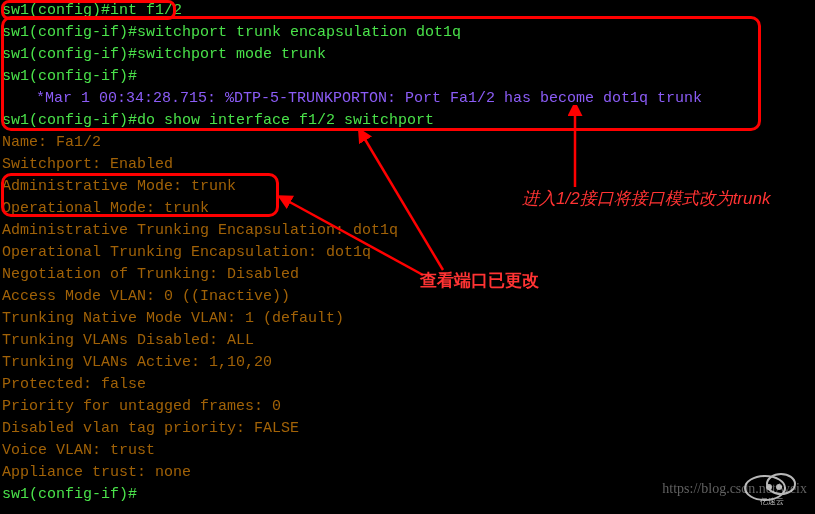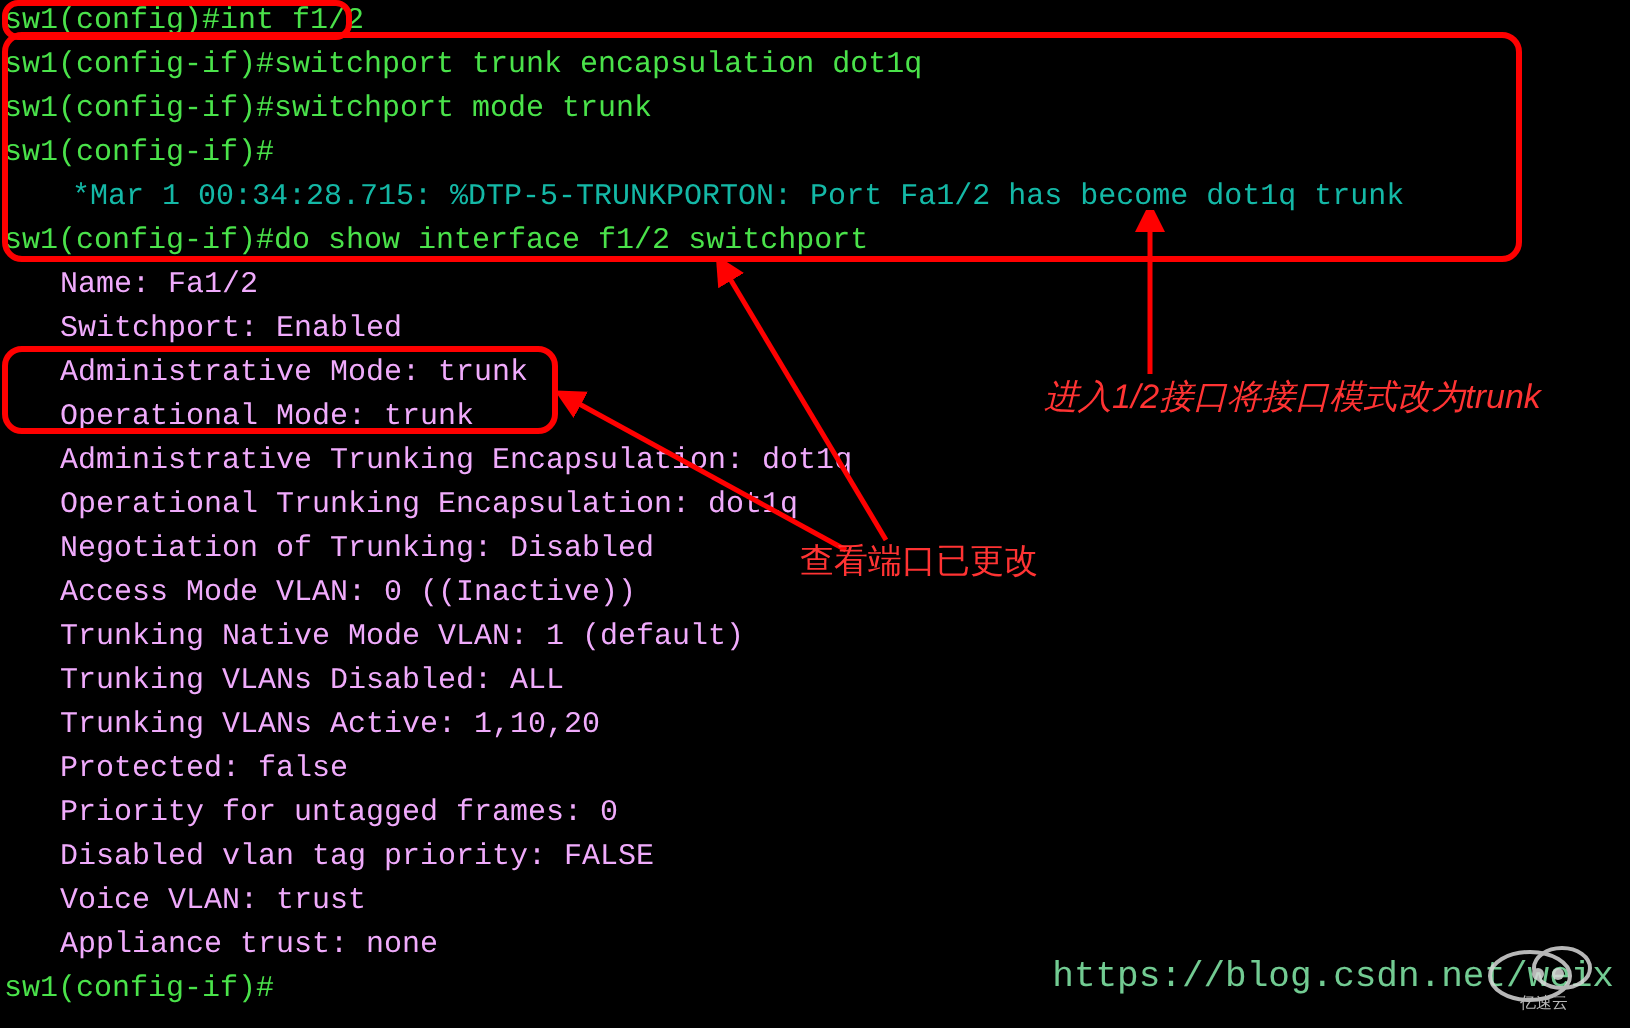--- a/index.html
+++ b/index.html
@@ -11,22 +11,22 @@
       width: 815px;
       height: 514px;
       overflow: hidden;
       position: relative;
       color: #fff;
     }
     .terminal {
       padding: 0 2px;
     }
     .green { color: #4ae24a; text-align: right; }
-    .orange { color: #14b8a6; padding-left: 34px; }
-    .white { color: #f0abfc; margin-left: 28px; }
+    .orange { color: #8b5cf6; padding-left: 34px; }
+    .white { color: #a16207; }
     .red-box-1 {
       position: absolute;
       border: 3px solid #ff0000;
       border-radius: 10px;
       left: 1px;
       top: 16px;
       width: 760px;
       height: 115px;
       pointer-events: none;
     }
@@ -51,32 +51,32 @@
       pointer-events: none;
     }
     .annotation {
       position: absolute;
       color: #ff3333;
       font-family: "Microsoft YaHei", sans-serif;
       font-size: 17px;
       line-height: 26px;
     }
     .anno-1 { left: 522px; top: 186px; width: 260px; font-style: italic; }
-    .anno-2 { left: 400px; top: 268px; }
+    .anno-2 { left: 420px; top: 268px; font-weight: bold; }
     .arrow {
       position: absolute;
       pointer-events: none;
     }
     .watermark {
       position: absolute;
       right: 8px;
       bottom: 14px;
-      color: #86efac;
-      font-family: Liberation Mono, monospace;
-      font-size: 18px;
+      color: #737373;
+      font-family: Liberation Serif, serif;
+      font-size: 14px;
       opacity: 0.85;
     }
     .cloud-logo {
       position: absolute;
       right: 8px;
       bottom: 8px;
       width: 70px;
       height: 40px;
       opacity: 0.85;
     }

